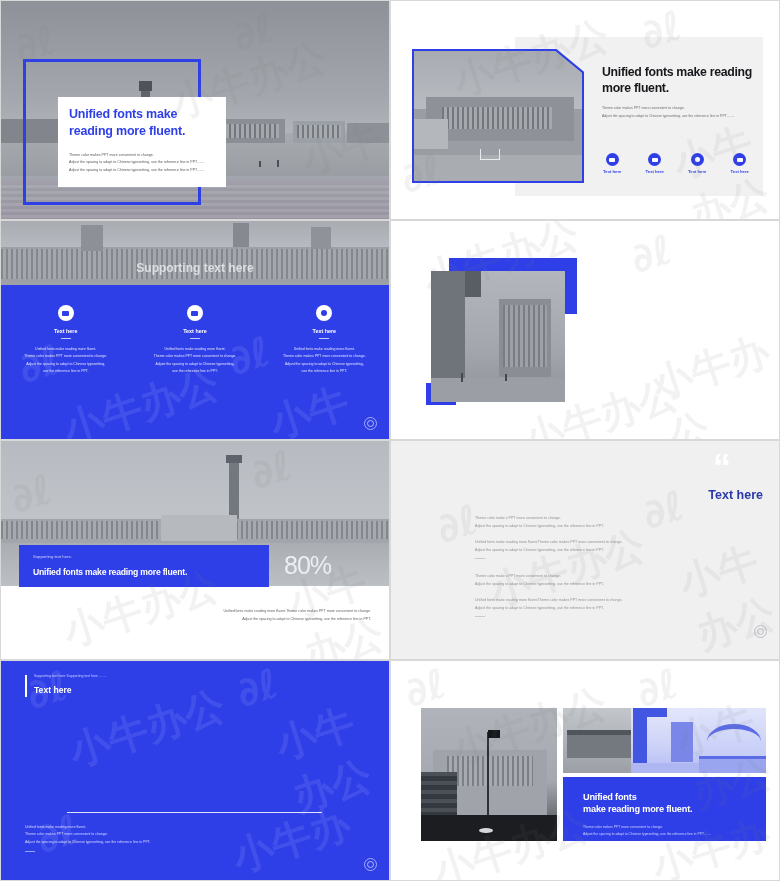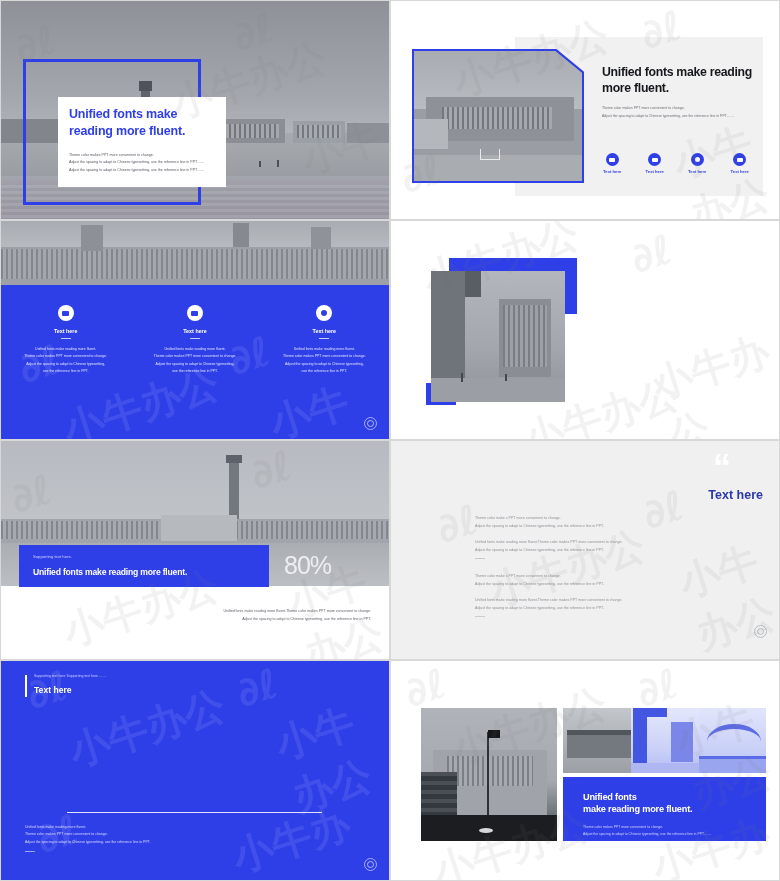--- a/index.html
+++ b/index.html
@@ -183,20 +183,21 @@
 
   <div class="slide">
     <div class="s3-top">
       <div class="photo sky2" style="inset:0;"></div>
       <div style="position:absolute;left:0;right:0;top:26px;bottom:0;background:#9da1a7;"></div>
       <div class="win" style="left:0;top:28px;width:390px;height:30px;opacity:.55;"></div>
       <div style="position:absolute;left:80px;top:4px;width:22px;height:26px;background:#8d9197;"></div>
       <div style="position:absolute;left:232px;top:2px;width:16px;height:24px;background:#868a90;"></div>
       <div style="position:absolute;left:310px;top:6px;width:20px;height:22px;background:#8f9399;"></div>
     </div>
+    <div class="s3-sup">Supporting text here</div>
     <div class="s3-blue"></div>
     <div class="s3-cols">
       <div class="s3-col">
         <div class="s3-cic">
             <span></span>
           </div>
         <div class="s3-ct">Text here</div>
         <div class="s3-rule"></div>
         <div class="s3-cb" style="white-space:pre-line;">Unified fonts make reading more fluent.
 Theme color makes PPT more convenient to change.

